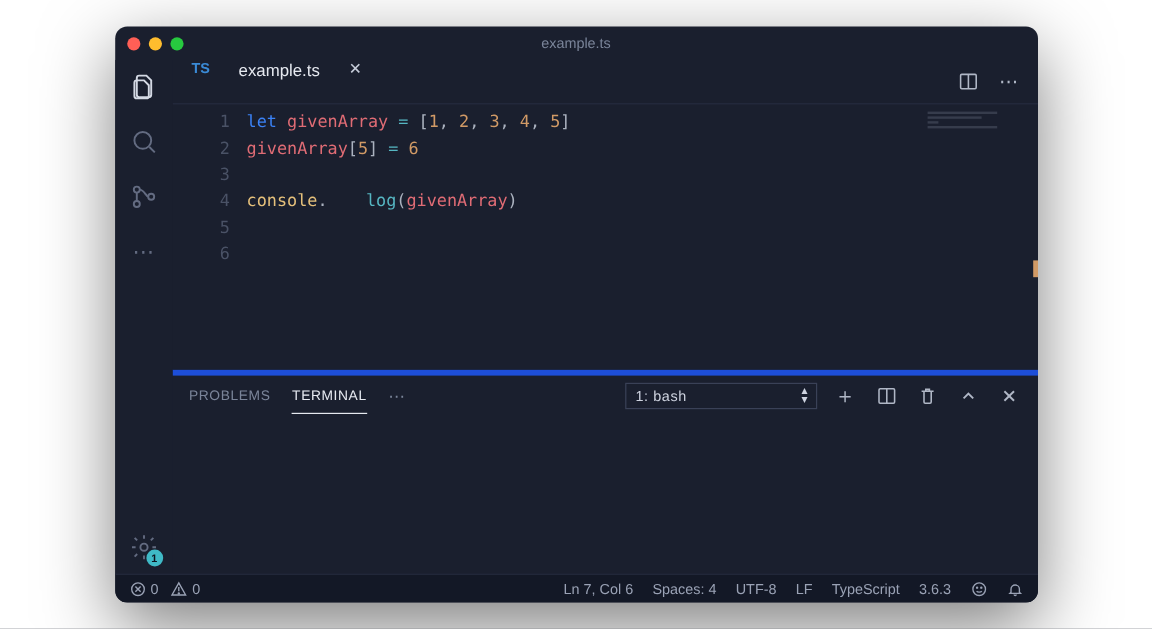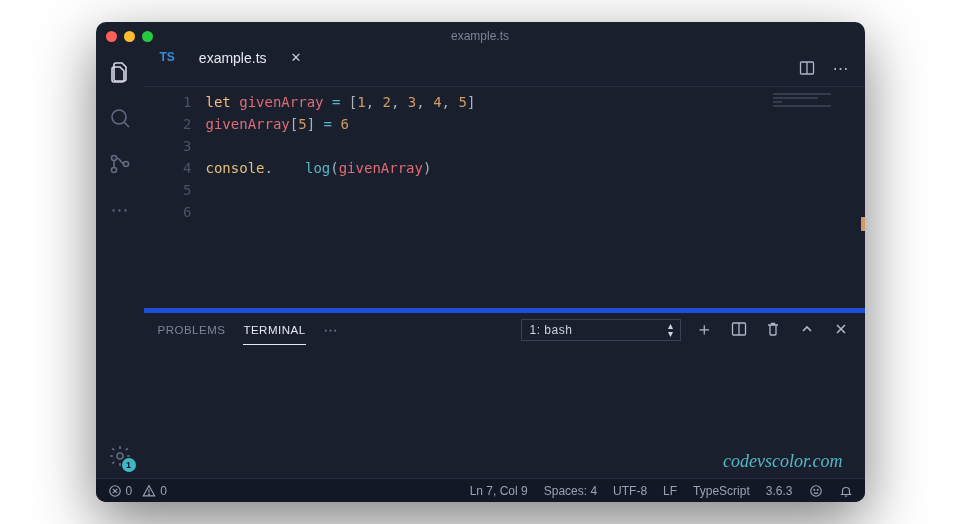--- a/index.html
+++ b/index.html
@@ -86,21 +86,21 @@
     flex: 1; background: #1a1f2e;
     display: flex; position: relative;
     font-family: "Menlo", "Monaco", monospace;
     font-size: 14px; line-height: 22px;
     padding-top: 4px;
     padding-right: 20px;
     border-top: 1px solid #262c3f;
   }
   .gutters { width: 62px; text-align: right; color: #4a5266; padding-right: 14px; user-select:none;}
   .code { flex:1; white-space: pre; color: #cfd4e0; }
-  .tok-kw { color: #fdba74; }
+  .tok-kw { color: #3b82f6; }
   .tok-var { color: #e06c75; }
   .tok-op { color: #56b6c2; }
   .tok-punc { color: #abb2bf; }
   .tok-num { color: #d19a66; }
   .tok-obj { color: #e5c07b; }
   .tok-fn { color: #56b6c2; margin-left: 32px; }
   .minimap {
     position: absolute; right: 2px; top: 4px; width: 90px; height: 38px;
     opacity: .35; pointer-events:none;
   }
@@ -113,21 +113,21 @@
     height: 170px; border-top: 5px solid #1d4ed8;
     display: flex; flex-direction: column;
   }
   .panel-tabs {
     height: 34px; display: flex; align-items: center;
     padding: 0 14px; gap: 18px;
     color: #7a8499; font-size: 11.5px; letter-spacing: .5px;
   }
   .panel-tab { cursor:pointer; padding: 8px 0; }
   .panel-tab.active { color: #e6e9f0; border-bottom: 1px solid #e6e9f0; }
-  .panel-ctrls { margin-left: auto; display:flex; align-items:flex-start; gap:14px; }
+  .panel-ctrls { margin-left: auto; display:flex; align-items:center; gap:14px; }
   .term-select {
     border: 1px solid #3a4157; background: transparent; color:#cfd4e0;
     font-size: 12px; padding: 2px 22px 2px 8px; height: 22px; width: 160px;
     position: relative;
     display:flex;align-items:center;
   }
   .term-select::after{
     content:""; position:absolute; right:6px; top:50%; width:0;height:0;
     border-left:4px solid transparent;border-right:4px solid transparent;
   }
@@ -303,21 +303,21 @@
       <div class="status-item">
         <svg width="14" height="14" viewBox="0 0 16 16" fill="none" stroke="currentColor" stroke-width="1.3">
             <path d="M8 2l6.5 11.5h-13z"></path>
             <line x1="8" y1="6" x2="8" y2="10"></line>
             <circle cx="8" cy="12" r="0.5" fill="currentColor"></circle>
           </svg>
         <span>0</span>
       </div>
     </div>
     <div class="status-right">
-      <div class="status-item">Ln 7, Col 9</div>
+      <div class="status-item">Ln 7, Col 6</div>
       <div class="status-item">Spaces: 4</div>
       <div class="status-item">UTF-8</div>
       <div class="status-item">LF</div>
       <div class="status-item">TypeScript</div>
       <div class="status-item">3.6.3</div>
       <div class="status-item">
         <svg width="14" height="14" viewBox="0 0 16 16" fill="none" stroke="currentColor" stroke-width="1.3">
             <circle cx="8" cy="8" r="6"></circle>
             <circle cx="6" cy="6.5" r="0.5" fill="currentColor"></circle>
             <circle cx="10" cy="6.5" r="0.5" fill="currentColor"></circle>
@@ -326,14 +326,13 @@
       </div>
       <div class="status-item">
         <svg width="14" height="14" viewBox="0 0 16 16" fill="none" stroke="currentColor" stroke-width="1.3">
             <path d="M4 11V8a4 4 0 1 1 8 0v3l1 1H3z"></path>
             <path d="M7 13a1 1 0 0 0 2 0"></path>
           </svg>
       </div>
     </div>
   </div>
 
-  <div class="watermark">codevscolor.com</div>
 </div>
 
 </body></html>

